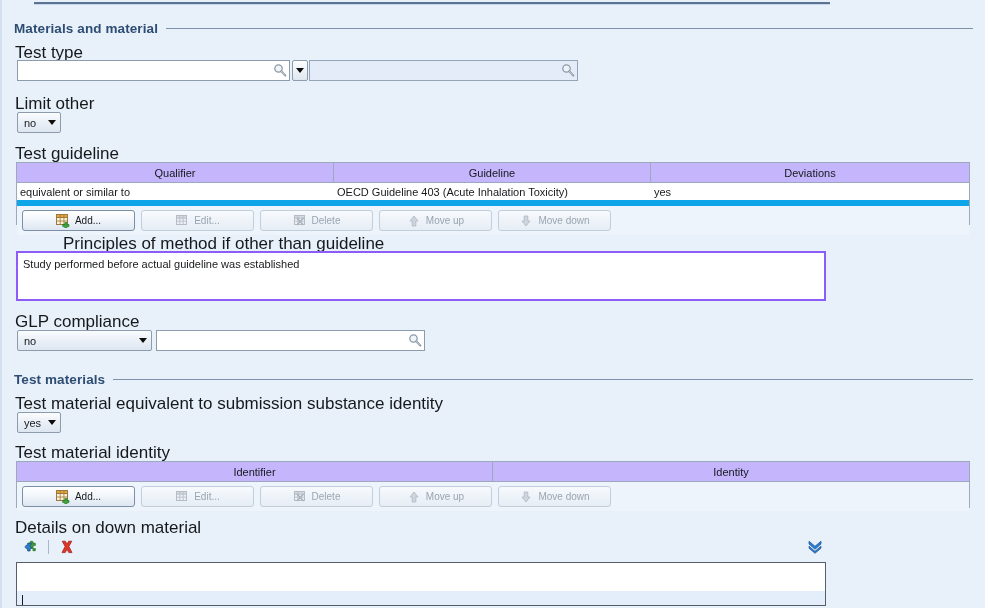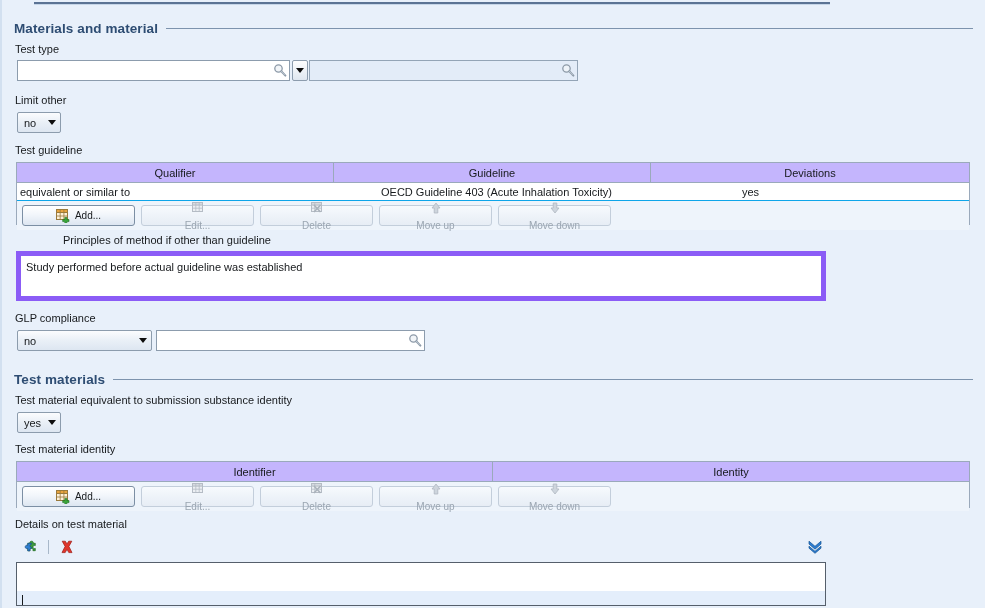--- a/index.html
+++ b/index.html
@@ -62,21 +62,21 @@
   }
   .section .rule {
     flex: 1 1 auto;
     height: 1px;
     background: #7d93ad;
   }
 
   
   .lbl {
     position: absolute;
-    font-size: 11px;
+    font-size: 17px;
     color: #16191c;
     white-space: nowrap;
   }
 
   
   .tbox {
     position: absolute;
     box-sizing: border-box;
     border: 1px solid #8c9cad;
     background: #ffffff;
@@ -135,21 +135,21 @@
     font-size: 11px;
     color: #16191c;
   }
   .sel .val { flex: 1 1 auto; white-space: nowrap; }
   .sel .caret { margin-left: 4px; }
 
   
   .ta {
     position: absolute;
     box-sizing: border-box;
-    border: 5px solid #8b5cf6;
+    border: 2px solid #8b5cf6;
     background: #ffffff;
     font-size: 11px;
     color: #16191c;
     padding: 4px 5px;
     line-height: 14px;
     overflow: hidden;
     white-space: pre-wrap;
   }
   .ta.focused {
     border: 1px solid #555f6b;
@@ -192,22 +192,21 @@
     border-right: 1px solid #9aa9bb;
     height: 100%;
     overflow: hidden;
     white-space: nowrap;
   }
   .grid-head .cell:last-child { border-right: none; }
   .grid-row {
     display: flex;
     height: 17px;
     background: #ffffff;
-    border-bottom: 1px solid #0ea5e9;
-    gap: 44px;
+    border-bottom: 6px solid #0ea5e9;
   }
   .grid-row .cell {
     box-sizing: border-box;
     display: flex;
     align-items: center;
     font-size: 11px;
     color: #16191c;
     padding-left: 3px;
     height: 100%;
     overflow: hidden;
@@ -234,21 +233,20 @@
     justify-content: center;
     gap: 5px;
     font-size: 10px;
     color: #16191c;
     padding: 0 8px;
   }
   .gbtn.disabled {
     color: #9aa5b1;
     border-color: #c3cedb;
     background: linear-gradient(to bottom, #f7fafd 0%, #eef3f9 50%, #e7edf5 100%);
-    flex-direction: column;
   }
   .gbtn.primary {
     border-color: #7c8fa4;
     background: linear-gradient(to bottom, #ffffff 0%, #f2f6fb 45%, #dde6f1 100%);
   }
   .gbtn .gico { width: 14px; height: 14px; flex: 0 0 14px; }
 
   
   .icobar {
     position: absolute;
@@ -450,21 +448,21 @@
 
       <div class="gbtn disabled" style="width:113px;">
         <svg class="gico" viewBox="0 0 14 14">
           <path d="M7 12 L11 7 H8.8 V2 H5.2 V7 H3 Z" fill="#ced5dd" stroke="#b0b8c1" stroke-width="0.8"></path>
         </svg>
         <span>Move down</span>
       </div>
     </div>
   </div>
 
-  <div class="lbl" style="left:13px; top:518px;">Details on test material</div>
+  <div class="lbl" style="left:13px; top:518px;">Details on down material</div>
 
   <div class="icobar" style="left:20px; top:538px;">
     <span class="icobtn">
       <svg width="16" height="16" viewBox="0 0 16 16">
         <path d="M8.6 2.2c1 0 1.7.6 1.7 1.4 0 .3-.1.5-.2.7h2.2v2.3c-.2-.1-.5-.2-.8-.2-.9 0-1.5.7-1.5 1.6s.6 1.6 1.5 1.6c.3 0 .6-.1.8-.2v2.3H9.9c.1-.2.2-.5.2-.8 0-.9-.7-1.5-1.6-1.5s-1.6.6-1.6 1.5c0 .3.1.6.2.8H4.8V9.4c.2.1.5.2.8.2.9 0 1.5-.7 1.5-1.6s-.6-1.6-1.5-1.6c-.3 0-.6.1-.8.2V4.3h2.2c-.1-.2-.2-.4-.2-.7 0-.8.8-1.4 1.8-1.4z" fill="#3d9b3d" stroke="#1f6a1f" stroke-width="0.7" stroke-linejoin="round"></path>
         <path d="M4.8 6.4c-.3-.1-.6-.2-.9-.2-1 0-1.7.7-1.7 1.7s.7 1.7 1.7 1.7c.3 0 .6-.1.9-.2v2.5H7c-.1-.3-.2-.6-.2-.9 0-1 .7-1.7 1.7-1.7v-.9c-.9 0-1.5-.7-1.5-1.6s.6-1.6 1.5-1.6V4.3H4.8z" fill="#2f7fd1" stroke="#1b4f85" stroke-width="0.7" stroke-linejoin="round"></path>
       </svg>
     </span>
     <span class="sep"></span>
     <span class="icobtn">

